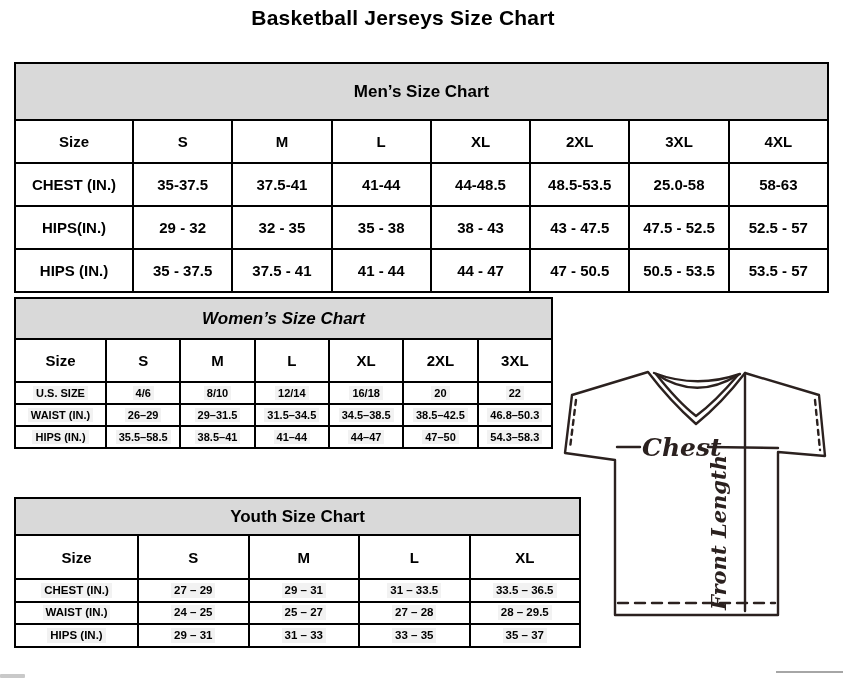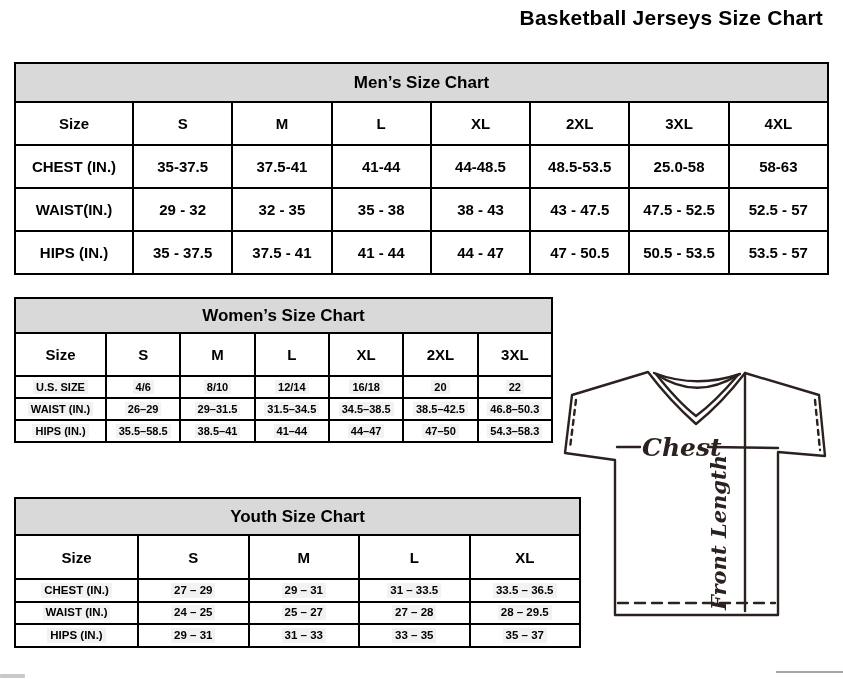--- a/index.html
+++ b/index.html
@@ -1,31 +1,31 @@
 <!DOCTYPE html>
 <html><head>
 <meta charset="utf-8">
 <style>
   html,body{margin:0;padding:0;background:#fff;}
   #page{position:relative;width:843px;height:679px;background:#ffffff;overflow:hidden;
         font-family:"Liberation Sans",sans-serif;color:#000;}
-  #page-title{position:absolute;left:0;top:6px;width:806px;text-align:right;
-        font-size:21px;font-weight:bold;letter-spacing:0.2px;margin-left:17px;}
+  #page-title{position:absolute;left:0;top:6px;width:806px;text-align:center;
+        font-size:21px;font-weight:bold;letter-spacing:0.2px;}
   table.size-table{position:absolute;border-collapse:collapse;table-layout:fixed;background:#fff;}
   table.size-table td{border:2px solid #000;text-align:center;vertical-align:middle;
         font-weight:bold;padding:0;overflow:hidden;}
   td.tbl-title{background:#d9d9d9;}
   
   #mens-table{left:14px;top:62px;width:815px;}
-  #mens-table .title-row{height:39px;}  #mens-table .title-row td{font-size:17px;}
+  #mens-table .title-row{height:57px;}  #mens-table .title-row td{font-size:17px;}
   #mens-table .cols-row{height:43px;}   #mens-table .cols-row td{font-size:15px;}
   #mens-table .data-row{height:43px;}   #mens-table .data-row td{font-size:15px;}
   
   #womens-table{left:14px;top:297px;width:539px;}
-  #womens-table .title-row{height:35px;} #womens-table .title-row td{font-size:17px;}
+  #womens-table .title-row{height:41px;font-style:italic;} #womens-table .title-row td{font-size:17px;}
   #womens-table .cols-row{height:43px;}  #womens-table .cols-row td{font-size:15px;}
   #womens-table .data-row{height:22px;}  #womens-table .data-row td{font-size:11px;}
   
   #youth-table{left:14px;top:497px;width:567px;}
   #youth-table .title-row{height:37px;}  #youth-table .title-row td{font-size:17px;}
   #youth-table .cols-row{height:44px;}   #youth-table .cols-row td{font-size:15px;}
   #youth-table .data-row{height:22.5px;} #youth-table .data-row td{font-size:11.5px;}
   .hl{background:#f2f2f2;padding:0 3px;display:inline-block;line-height:1.3;}
   
   #jersey{position:absolute;left:560px;top:363px;width:270px;height:264px;}
@@ -69,21 +69,21 @@
           <td>CHEST (IN.)</td>
           <td>35-37.5</td>
           <td>37.5-41</td>
           <td>41-44</td>
           <td>44-48.5</td>
           <td>48.5-53.5</td>
           <td>25.0-58</td>
           <td>58-63</td>
         </tr>
         <tr class="data-row">
-          <td>WAIST(IN.)</td>
+          <td>HIPS(IN.)</td>
           <td>29 - 32</td>
           <td>32 - 35</td>
           <td>35 - 38</td>
           <td>38 - 43</td>
           <td>43 - 47.5</td>
           <td>47.5 - 52.5</td>
           <td>52.5 - 57</td>
         </tr>
         <tr class="data-row">
           <td>HIPS (IN.)</td>

